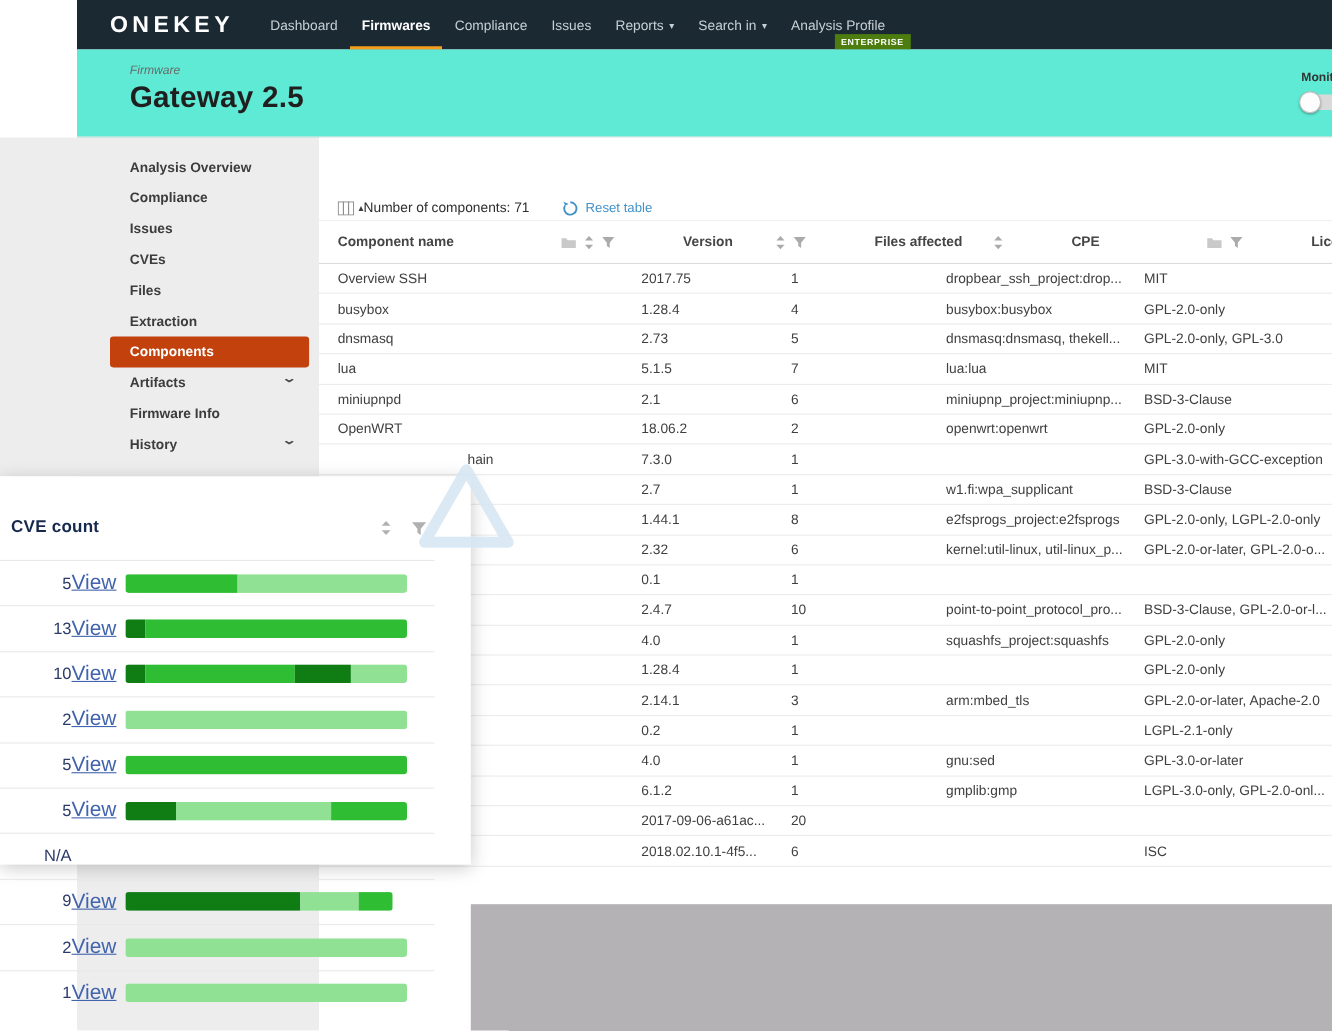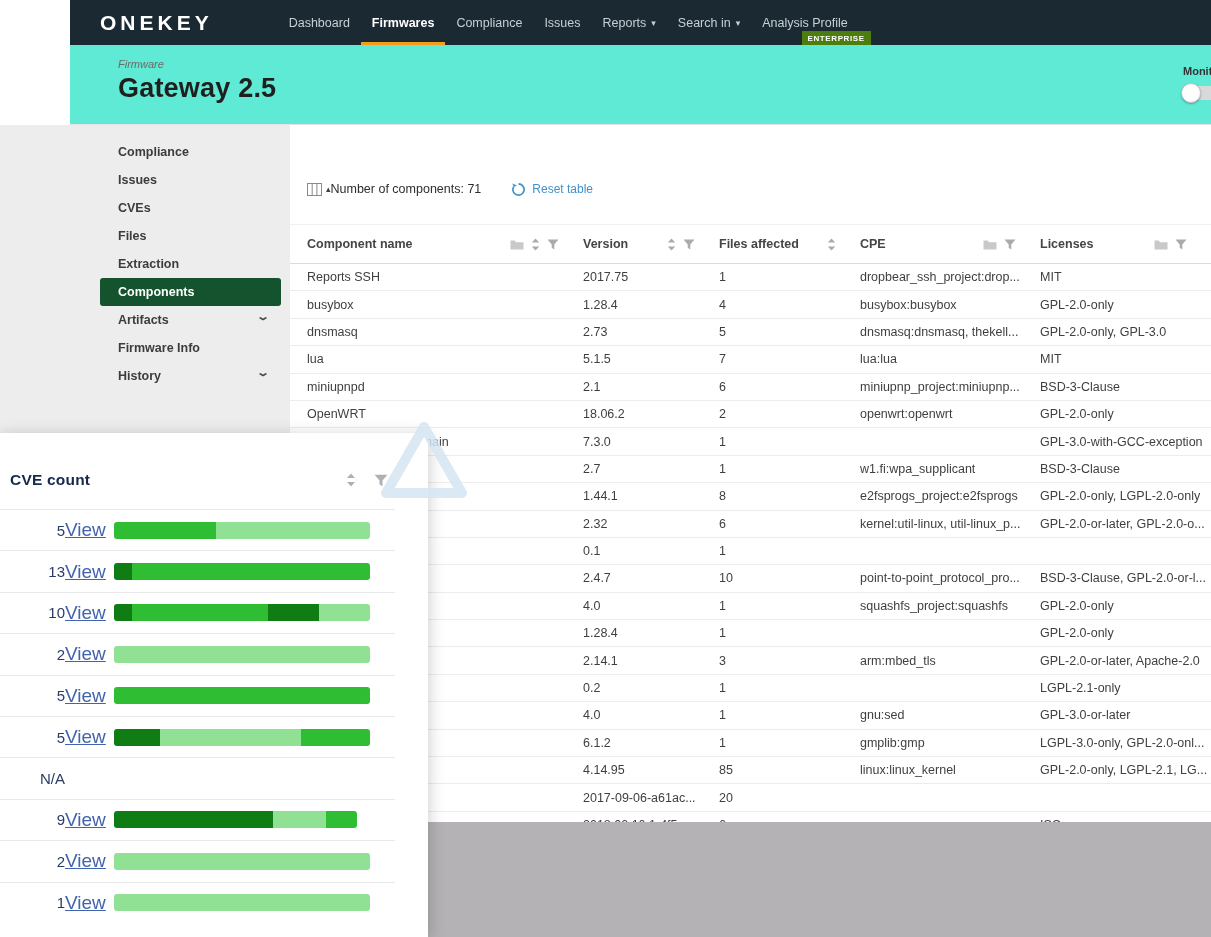--- a/index.html
+++ b/index.html
@@ -9,66 +9,66 @@
     background:#ffffff;
     position:relative;
     overflow:hidden;
   }
   .left-strip { position:absolute; left:0; top:125px; width:70px; height:308px; background:#ededed; }
 
   
   .app { position:absolute; left:70px; top:0; width:1141px; height:937px; background:#fff; overflow:hidden; }
 
   
-  .topbar { height:45px; background:#1b2933; display:flex; align-items:center; padding-left:30px;gap:43px; }
+  .topbar { height:45px; background:#1b2933; display:flex; align-items:center; padding-left:30px; }
   .logo { color:#fff; font-size:21px; font-weight:700; letter-spacing:4px; margin-right:22px; cursor:pointer; }
   .nav-items { display:flex; height:45px; }
   .nav-item { position:relative; display:flex; align-items:center; padding:0 11px; font-size:12.5px; color:#c6d0d5; cursor:pointer; white-space:nowrap; }
   .nav-item.active { color:#fff; font-weight:700; box-shadow:inset 0 -3px 0 #f59e1d; }
   .nav-caret { margin-left:5px; font-size:9px; color:#c6d0d5; }
   .ent-badge { position:absolute; right:-12px; bottom:0; background:#4d7c0f; color:#fff; font-size:8px; font-weight:700; letter-spacing:.6px; padding:2.5px 6px; }
 
   
   .fw-header { height:80px; background:#5eead4; position:relative; padding:13px 0 0 48px; border-bottom:1px solid #e3e3e3; }
   .eyebrow { font-style:italic; font-size:11px; color:#6b6b6b; margin-bottom:3px; }
   .fw-title { font-size:27px; font-weight:700; color:#1f1f1f; letter-spacing:.2px; }
   .monitoring { position:absolute; top:20px; left:1113px; width:120px; }
   .mon-label { font-size:11px; font-weight:700; color:#333; white-space:nowrap; }
   .toggle { position:relative; margin-top:9px; width:36px; height:14px; background:#d9d9d9; border-radius:7px; cursor:pointer; }
   .knob { position:absolute; left:-2px; top:-3px; width:20px; height:20px; background:#fdfdfd; border:1px solid #c2c2c2; border-radius:50%; box-shadow:0 1px 2px rgba(0,0,0,.3); }
 
   
   .content { display:flex; height:812px; }
   .sidebar { width:220px; background:#ededed; padding-top:13px; flex:none; }
   .side-item { position:relative; height:28px; display:flex; align-items:center; padding-left:48px; font-size:12.5px; font-weight:700; color:#3c3c3c; cursor:pointer; }
-  .side-item.selected { background:#14532d; color:#fff; margin:0 9px 0 30px; padding-left:18px; border-radius:3px; }
+  .side-item.selected { background:#c2410c; color:#fff; margin:0 9px 0 30px; padding-left:18px; border-radius:3px; }
   .side-chevron { position:absolute; right:22px; top:3px; font-size:12px; color:#4a4a4a; transform:scale(1.4,.9); }
 
   .main { flex:1; background:#fff; position:relative; overflow:hidden; }
   .toolbar { margin:53px 0 0 17px; height:22px; display:flex; align-items:center; }
   .cols-btn { display:flex; align-items:center; gap:4px; cursor:pointer; }
   .caret-up { font-size:9px; color:#3c3c3c; }
   .count { font-size:12.5px; font-weight:500; color:#2e2e2e; }
   .reset { margin-left:30px; display:flex; align-items:center; gap:6px; color:#4291c9; font-size:12px; cursor:pointer; }
 
   .grid-cols { display:grid; grid-template-columns:276px 136px 141px 180px 171px; padding-left:17px; }
-  .thead { margin-top:24px; height:40px; align-items:center; border-top:1px solid #f0f0f0; border-bottom:1px solid #dcdcdc; }
+  .thead { margin-top:0; height:40px; align-items:center; border-top:1px solid #f0f0f0; border-bottom:1px solid #dcdcdc;gap:38px; }
   .th { display:flex; align-items:center; gap:7px; padding-right:24px; font-size:12.5px; font-weight:700; color:#454545; overflow:hidden; white-space:nowrap; }
   .spacer { flex:1; }
   .hicon { display:flex; align-items:center; cursor:pointer; }
 
   .tr { height:27.4px; align-items:center; border-bottom:1px solid #ececec; cursor:pointer; }
   .td { font-size:12.5px; color:#3f3f3f; white-space:nowrap; overflow:hidden; padding-right:12px; }
   .tbody .tr:nth-child(7) .td-name { padding-left:118px; }
 
   
   .gray-overlay { position:absolute; left:428px; top:822px; width:783px; height:115px; background:#b4b2b4; z-index:40; }
 
   
-  .cve-panel { position:absolute; left:0; top:433px; width:428px; height:504px; background:#fff; z-index:60; box-shadow:0 3px 16px rgba(0,0,0,.22); }
+  .cve-panel { position:absolute; left:0; top:433px; width:428px; height:353px; background:#fff; z-index:60; box-shadow:0 3px 16px rgba(0,0,0,.22); }
   .cve-head { height:76px; display:flex; align-items:center; padding:18px 40px 0 10px; }
   .cve-title { font-size:15.5px; font-weight:800; color:#16294d; letter-spacing:.2px; }
   .cve-head .hicon { margin-left:18px; }
   .cve-rows { }
   .cve-row { display:flex; align-items:center; height:41.4px; border-top:1px solid #e9e9e9; padding-left:10px; margin-right:33px; }
   .cve-num { width:55px; text-align:right; font-size:15px; color:#2b3a67; }
   .view-link { width:36px; font-size:19px; color:#4264ae; text-decoration:underline; cursor:pointer; }
   .bar { margin-left:13px; display:flex; }
   .bar-track { display:flex; height:17px; border-radius:3px; overflow:hidden; }
   .seg { height:17px; display:block; }
@@ -121,20 +121,23 @@
       <div class="mon-label">Monitoring</div>
       <div class="toggle">
         <span class="knob"></span>
       </div>
     </div>
   </header>
 
   <div class="content">
     <aside class="sidebar">
         <div class="side-item">
+          <span class="side-label">Analysis Overview</span>
+        </div>
+        <div class="side-item">
           <span class="side-label">Compliance</span>
         </div>
         <div class="side-item">
           <span class="side-label">Issues</span>
         </div>
         <div class="side-item">
           <span class="side-label">CVEs</span>
         </div>
         <div class="side-item">
           <span class="side-label">Files</span>
@@ -250,21 +253,21 @@
             </span>
             <span class="hicon">
               <svg width="12" height="11" viewBox="0 0 12 11">
                 <path d="M0.5 0.5 h11 L7.3 5.6 V10.5 L4.7 8.7 V5.6z" fill="#ababab"></path>
               </svg>
             </span>
           </div>
         </div>
       <div class="tbody">
           <div class="tr grid-cols">
-            <div class="td td-name">Reports SSH</div>
+            <div class="td td-name">Overview SSH</div>
             <div class="td">2017.75</div>
             <div class="td">1</div>
             <div class="td">dropbear_ssh_project:drop...</div>
             <div class="td">MIT</div>
           </div>
           <div class="tr grid-cols">
             <div class="td td-name">busybox</div>
             <div class="td">1.28.4</div>
             <div class="td">4</div>
             <div class="td">busybox:busybox</div>
@@ -374,27 +377,20 @@
             <div class="td">1</div>
             <div class="td">gnu:sed</div>
             <div class="td">GPL-3.0-or-later</div>
           </div>
           <div class="tr grid-cols">
             <div class="td td-name"></div>
             <div class="td">6.1.2</div>
             <div class="td">1</div>
             <div class="td">gmplib:gmp</div>
             <div class="td">LGPL-3.0-only, GPL-2.0-onl...</div>
-          </div>
-          <div class="tr grid-cols">
-            <div class="td td-name"></div>
-            <div class="td">4.14.95</div>
-            <div class="td">85</div>
-            <div class="td">linux:linux_kernel</div>
-            <div class="td">GPL-2.0-only, LGPL-2.1, LG...</div>
           </div>
           <div class="tr grid-cols">
             <div class="td td-name"></div>
             <div class="td">2017-09-06-a61ac...</div>
             <div class="td">20</div>
             <div class="td"></div>
             <div class="td"></div>
           </div>
           <div class="tr grid-cols">
             <div class="td td-name"></div>

